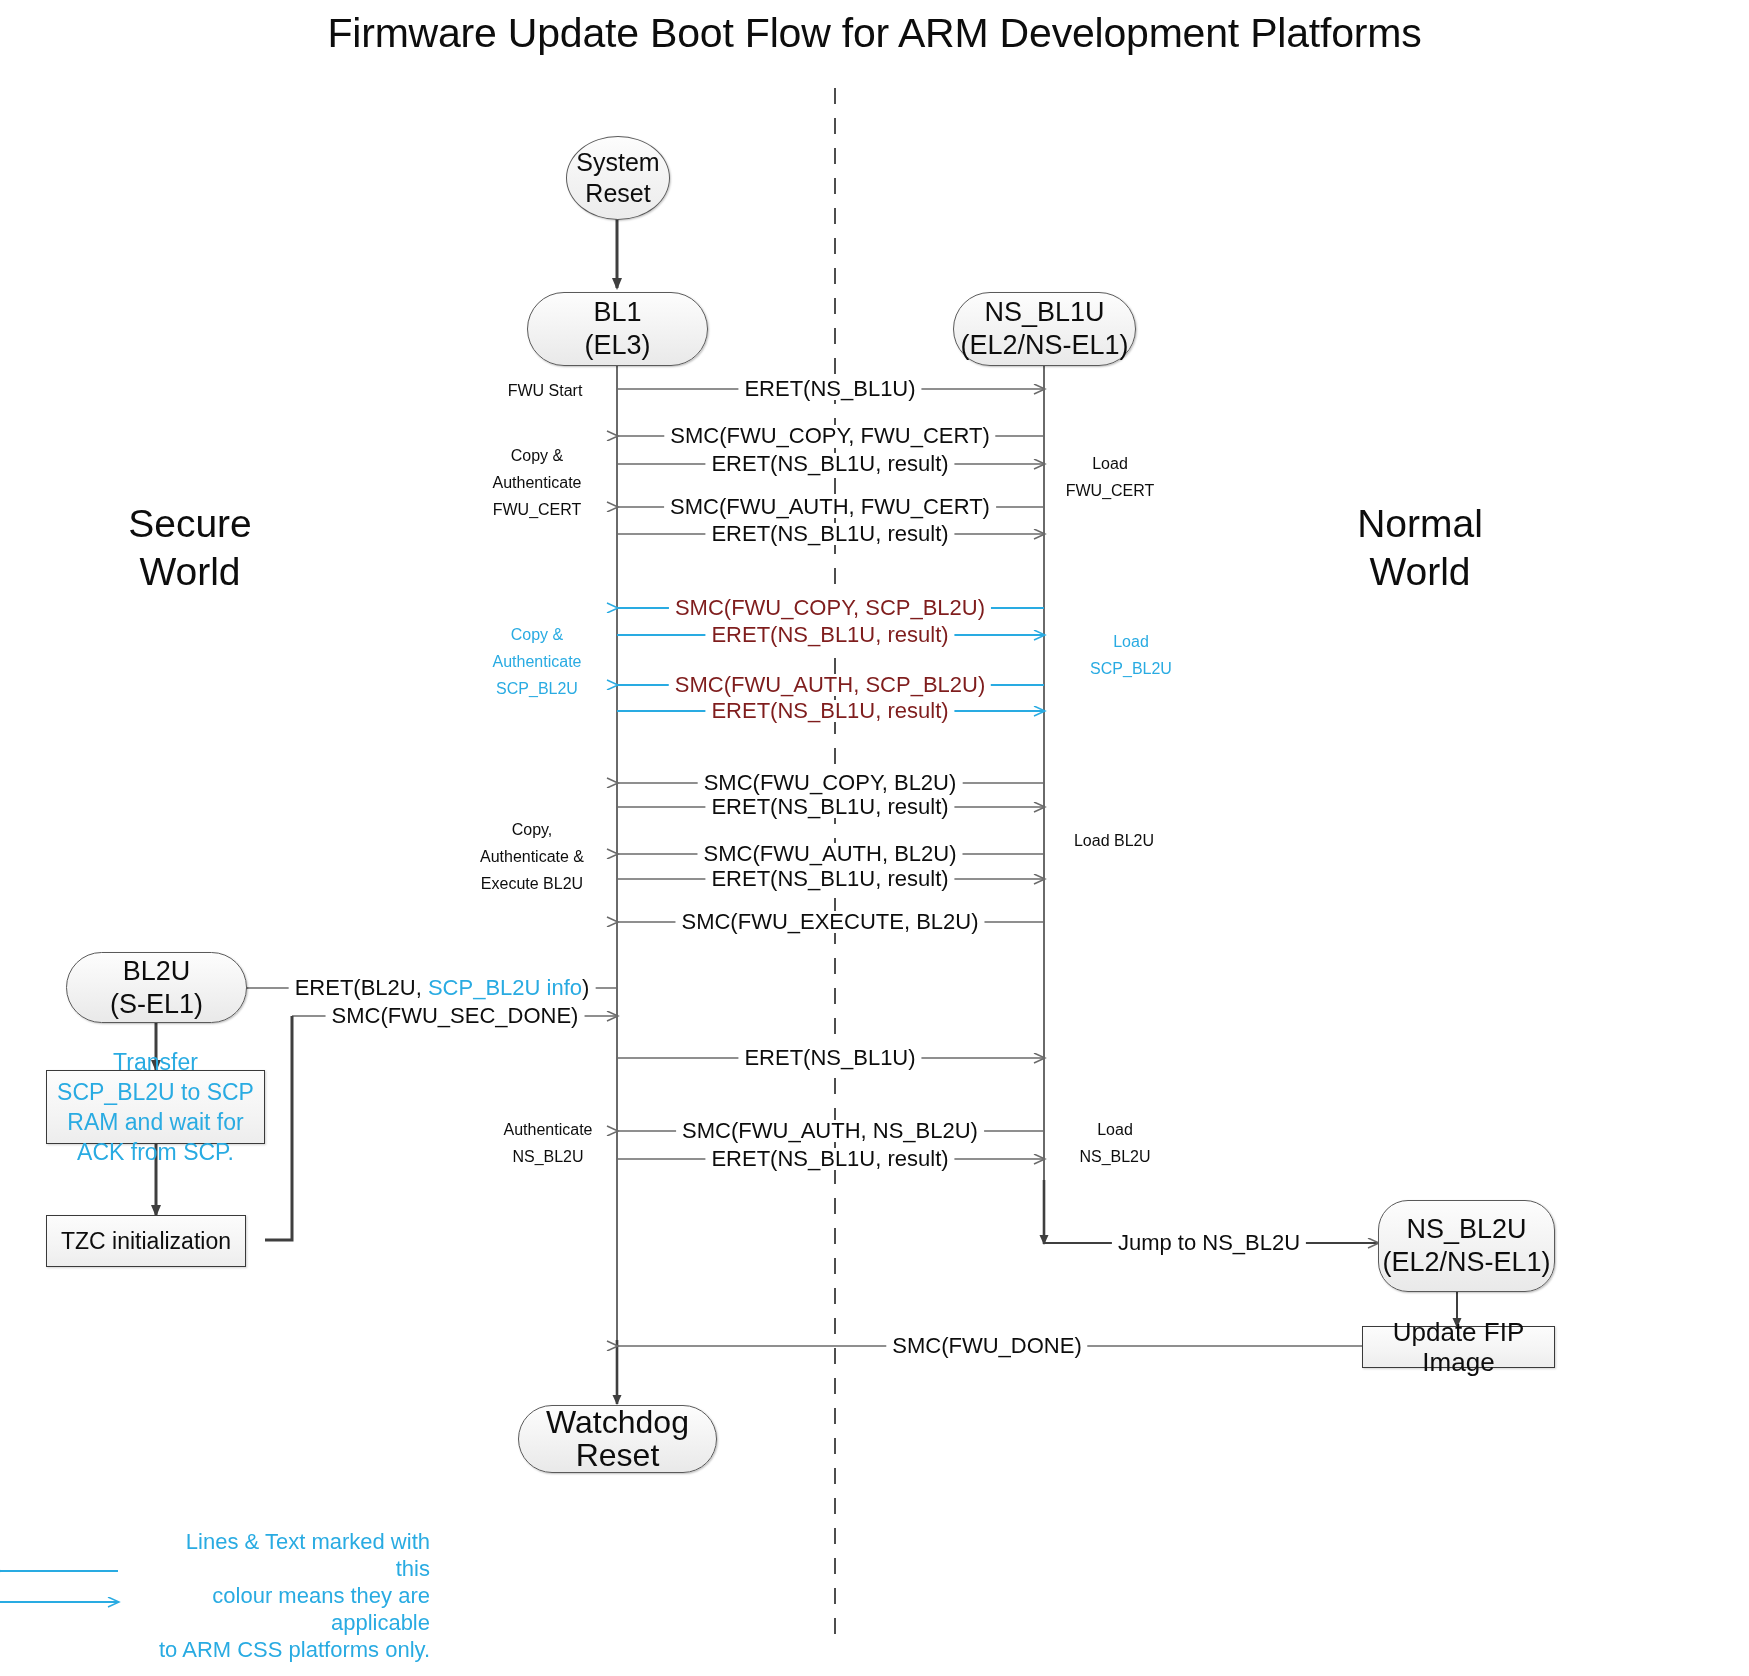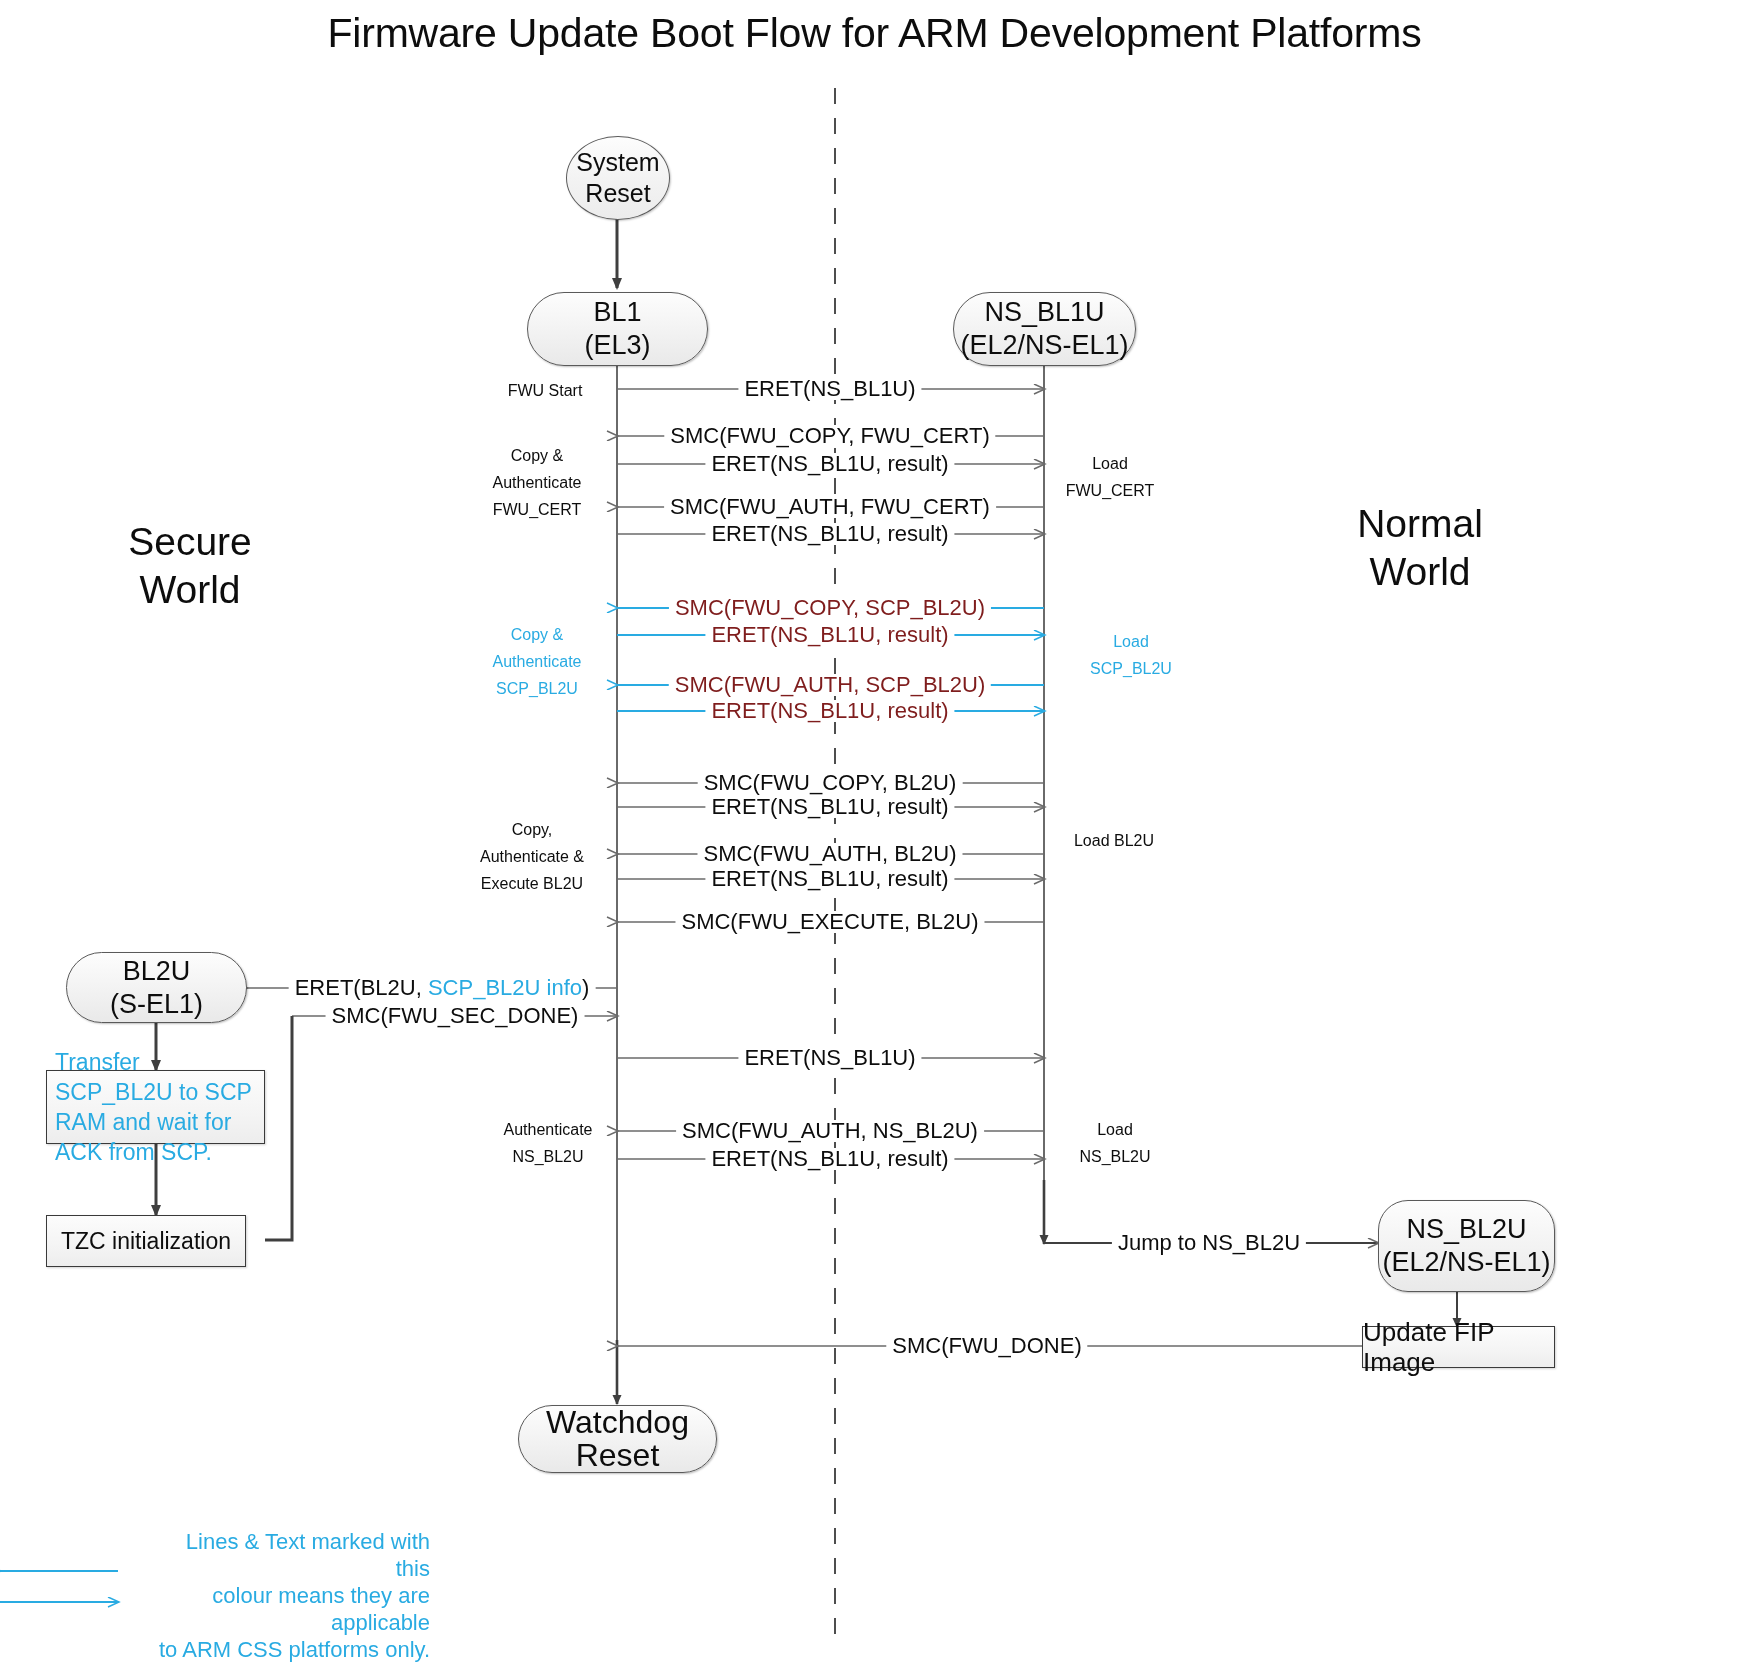--- a/index.html
+++ b/index.html
@@ -88,21 +88,21 @@
     box-sizing: border-box;
     border: 1.5px solid #3a3a3a;
     background: linear-gradient(180deg, #fcfcfc 0%, #f4f4f4 60%, #ededed 100%);
     display: flex;
     flex-direction: column;
     align-items: center;
     justify-content: center;
     font-size: 23px;
     line-height: 30px;
     color: #0d0d0d;
-    text-align: left;
+    text-align: center;
     box-shadow: 1px 1px 2px rgba(0,0,0,0.18);
   }
   .node-rect.cyan { color: #29abe2; }
   .node-rect.fip { font-size: 26px; }
 
   
   .msg-label {
     position: absolute;
     font-size: 22px;
     line-height: 22px;
@@ -224,21 +224,21 @@
     <line x1="1457" y1="1292" x2="1457" y2="1327" stroke="#3f3f3f" stroke-width="2" marker-end="url(#ah-solid-sm)"></line>
 
     <line x1="1362" y1="1346" x2="617" y2="1346" stroke="#6a6a6a" stroke-width="1.6" marker-end="url(#ah-kl)"></line>
 
     <line x1="118" y1="1571" x2="0" y2="1571" stroke="#29abe2" stroke-width="1.8" marker-end="url(#ah-cl)"></line>
     <line x1="0" y1="1602" x2="118" y2="1602" stroke="#29abe2" stroke-width="1.8" marker-end="url(#ah-c)"></line>
   </svg>
 
   <div class="diagram-title">Firmware Update Boot Flow for ARM Development Platforms</div>
 
-  <div class="world-label" style="left:60px; top:500px; width:260px;margin-top:18px;">Secure
+  <div class="world-label" style="left:60px; top:500px; width:260px;">Secure
 World</div>
   <div class="world-label" style="left:1290px; top:500px; width:260px;">Normal
 World</div>
 
   <div class="node-ellipse" style="left:566px; top:136px; width:104px; height:84px;">
     <span>System</span>
     <span>Reset</span>
   </div>
 
   <div class="node-round" style="left:527px; top:292px; width:181px; height:74px;">

